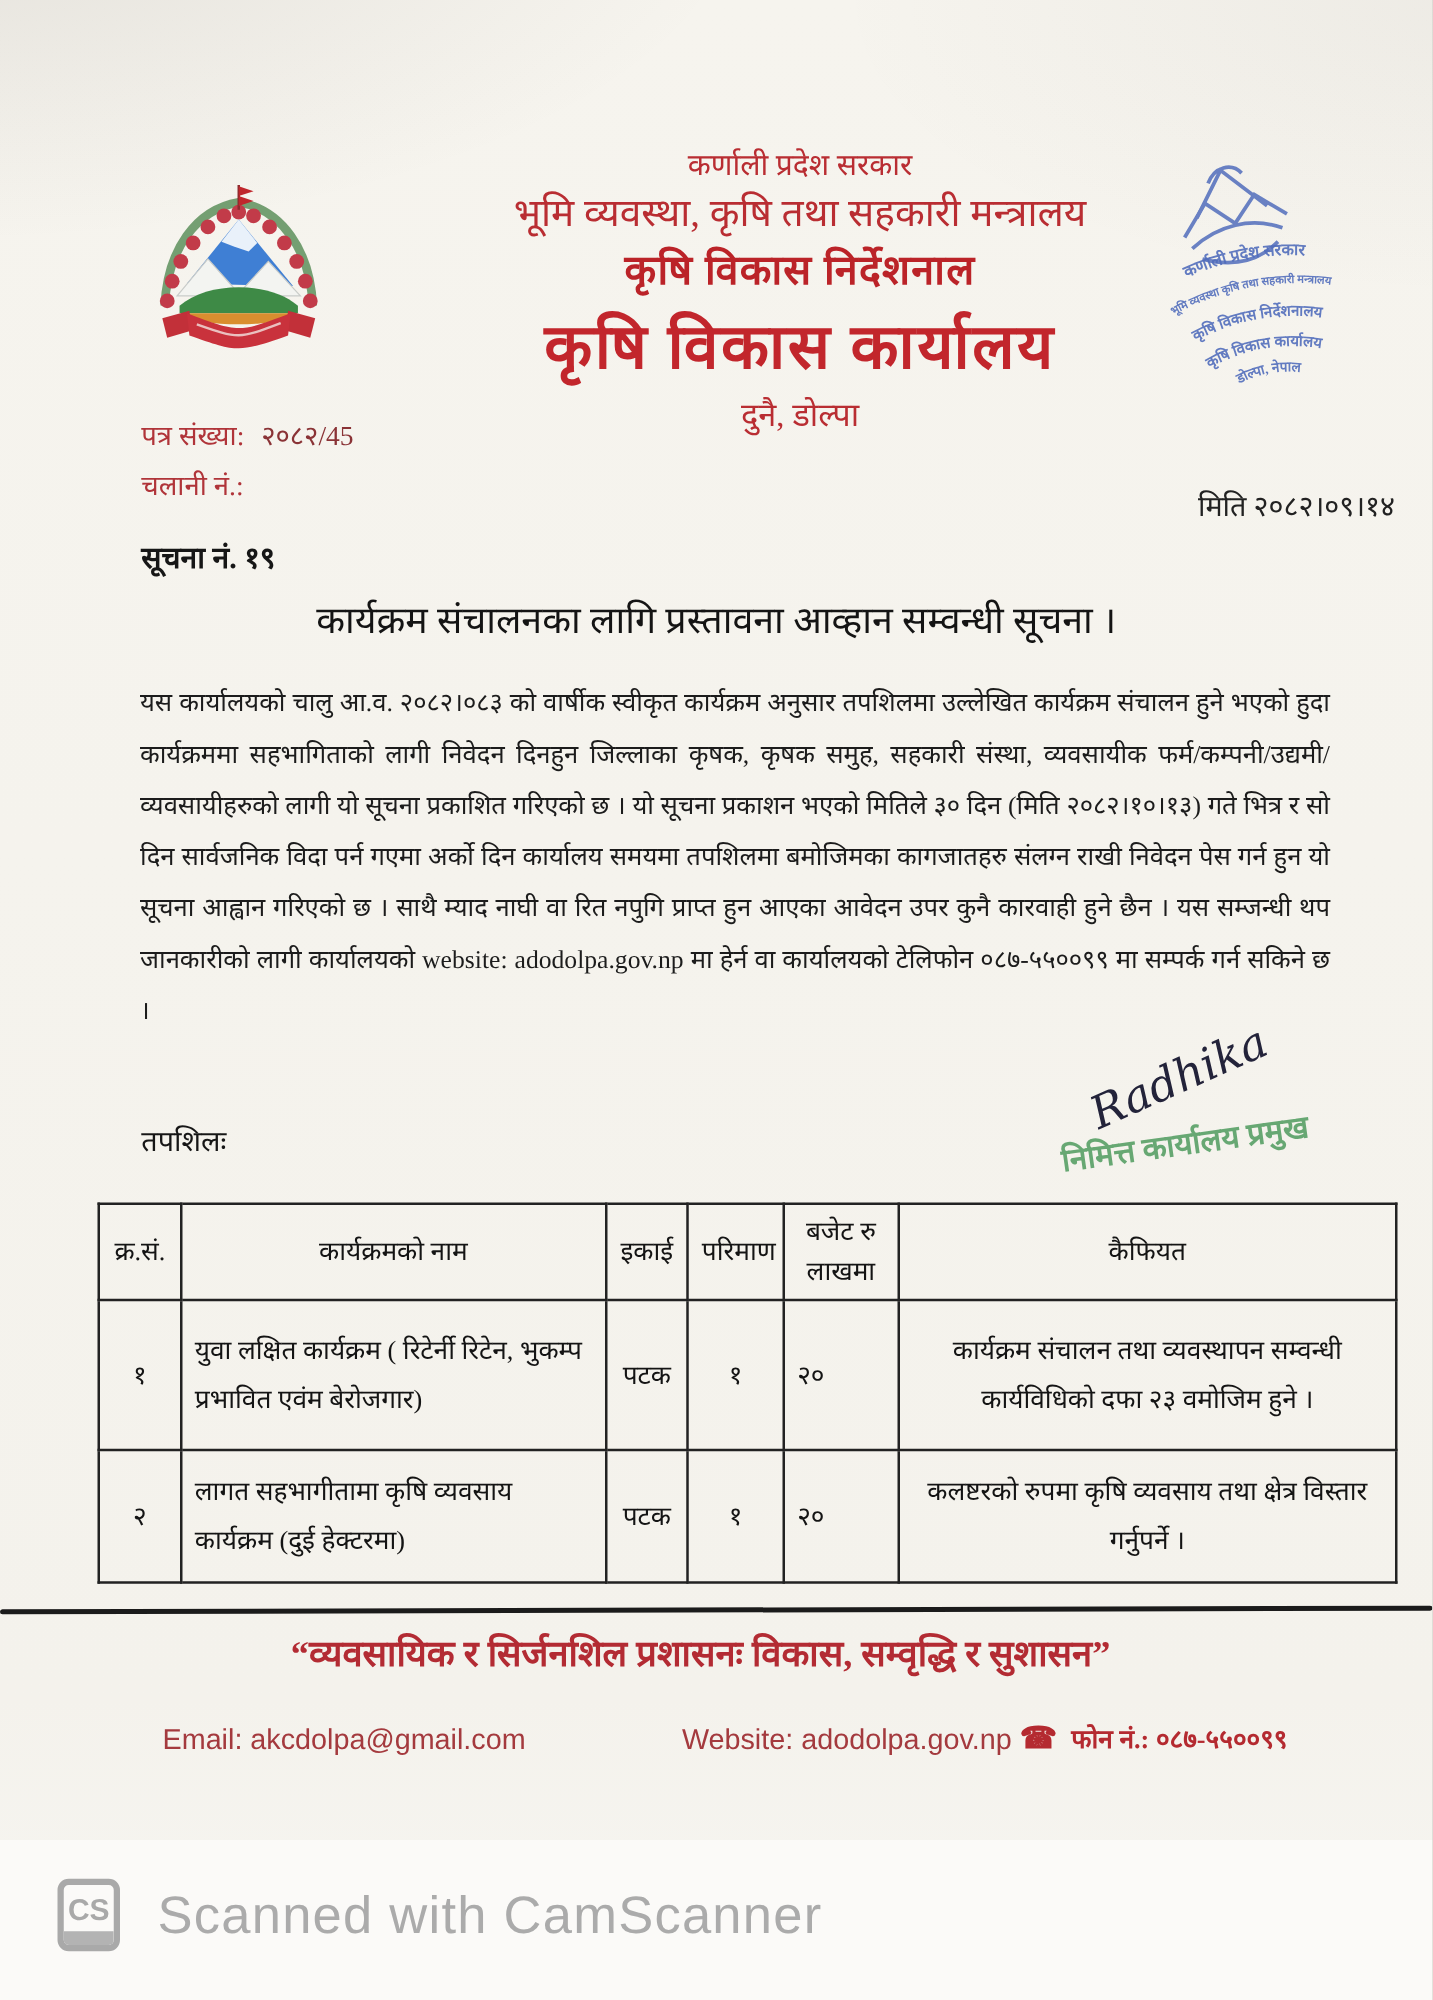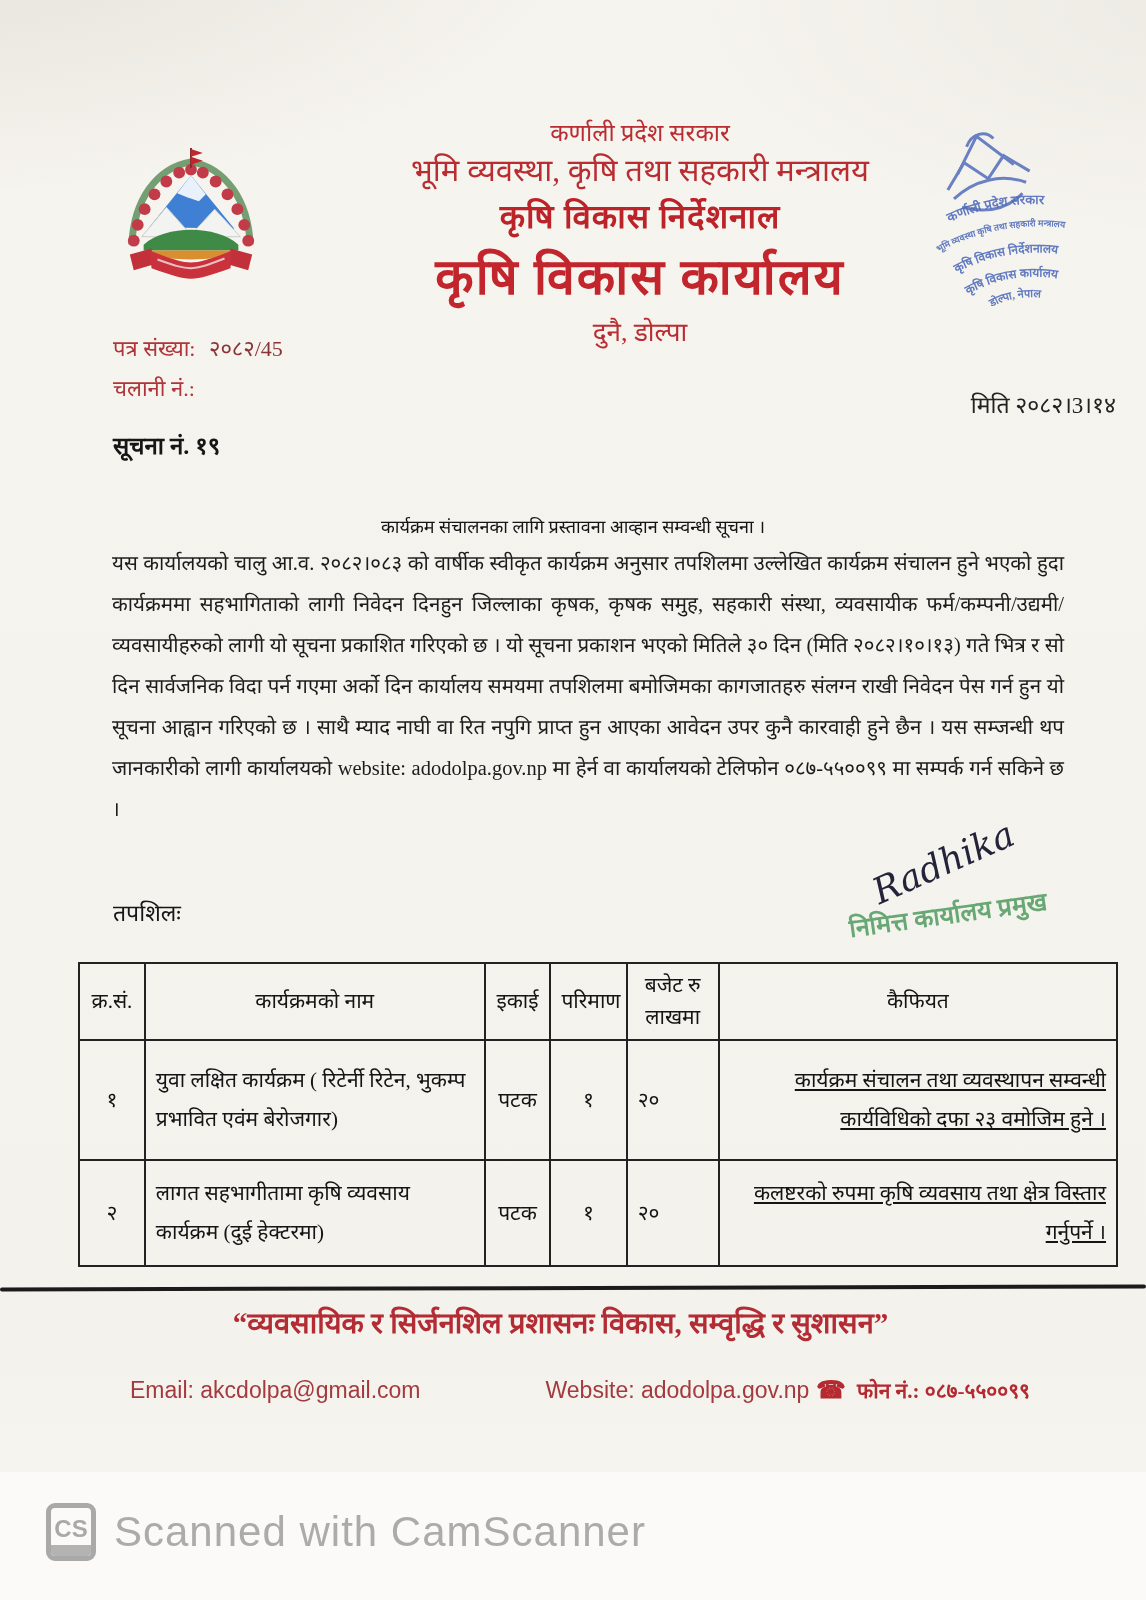--- a/index.html
+++ b/index.html
@@ -19,42 +19,42 @@
   .ministry-line{font-size:31px;color:#b92d32;margin-top:4px;}
   .dir-line{font-size:33px;color:#bb2328;margin-top:6px;font-weight:bold;letter-spacing:1px;}
   .office-name{font-size:50px;color:#c2262c;margin-top:8px;font-weight:bold;letter-spacing:2px;}
   .office-loc{font-size:26px;color:#b92d32;margin-top:8px;}
   
   .meta1{left:113px;top:332px;font-size:22px;color:#b03439;}
   .meta1 .val{color:#8a3336;margin-left:8px;}
   .meta2{left:113px;top:372px;font-size:22px;color:#b03439;}
   .date-line{right:30px;top:388px;font-size:23px;color:#222;}
   .notice-no{left:113px;top:428px;font-size:24px;color:#161616;font-weight:bold;}
-  .subject{left:0;top:474px;width:1146px;text-align:center;font-size:18px;color:#141414;margin-top:40px;}
+  .subject{left:0;top:474px;width:1146px;text-align:center;font-size:30px;color:#141414;}
   
   .body-par{left:112px;top:543px;width:952px;font-size:20.5px;line-height:41px;
     text-align:justify;color:#1c1c1c;}
   
   .sig-name{left:868px;top:842px;font-size:36px;font-style:italic;
     font-family:"DejaVu Serif",serif;color:#23233a;transform:rotate(-24deg);}
   .sig-stamp{left:848px;top:893px;width:250px;font-size:25px;color:#4f9b5e;
     transform:rotate(-8deg);opacity:.85;font-weight:bold;}
   .details-label{left:113px;top:896px;font-size:23px;color:#161616;}
   
   .tbl{left:78px;top:962px;}
   table{border-collapse:collapse;width:1040px;table-layout:fixed;background:transparent;}
   th,td{border:2px solid #222;font-weight:normal;font-size:21px;color:#141414;
     padding:6px 10px;vertical-align:middle;line-height:1.85;}
   th{text-align:center;line-height:1.5;}
   .c-sn{width:63px;text-align:center;}
   .c-name{width:325px;text-align:left;}
   .c-unit{width:63px;text-align:center;}
   .c-qty{width:73px;text-align:center;}
   .c-budget{width:88px;text-align:left;margin-top:32px;}
-  .c-remark{width:381px;text-align:right;text-decoration:underline;}
+  .c-remark{width:381px;text-align:center;}
   tr.r1 td{height:106px;}
   tr.r2 td{height:92px;}
   
   .foot-line{left:0;top:1286px;width:1146px;height:4px;background:#1b1b1b;
     border-radius:2px;transform:rotate(-0.15deg);}
   .slogan{left:0;top:1302px;width:1121px;text-align:center;font-size:29px;
     font-weight:bold;color:#b32b33;}
   .contacts{left:130px;top:1356px;width:900px;display:flex;align-items:flex-end;
     font-family:"Liberation Sans",sans-serif;}
   .email{font-size:23px;color:#a43a3e;}
@@ -65,21 +65,21 @@
   
   .scan-strip{left:0;top:1472px;width:1146px;height:128px;background:#fbfaf8;}
   .cs-wrap{left:46px;top:1503px;display:flex;align-items:center;}
   .cs-icon{width:40px;height:48px;border:5px solid #a9a9a9;border-radius:9px;
     display:flex;flex-direction:column;align-items:center;justify-content:center;
     background:#fbfaf8;position:relative;overflow:hidden;}
   .cs-icon .cs-txt{font-family:"Liberation Sans",sans-serif;font-weight:bold;
     font-size:24px;color:#a9a9a9;line-height:1;margin-top:-6px;}
   .cs-icon .cs-bar{position:absolute;bottom:0;left:0;width:100%;height:11px;background:#b3b3b3;}
   .cs-label{font-family:"Liberation Sans",sans-serif;font-size:42px;color:#ababab;
-    margin-left:18px;letter-spacing:1px;}
+    margin-left:30px;letter-spacing:1px;}
   
   .emblem{left:112px;top:146px;}
   .stamp{left:893px;top:112px;transform:rotate(-13deg);opacity:.88;}
 </style>
 </head>
 <body>
 
 <div class="page">
 
   <div class="abs emblem">
@@ -162,21 +162,21 @@
     </svg>
   </div>
 
   <div class="abs meta1">
     <span>पत्र संख्या:</span>
     <span class="val">२०८२/45</span>
   </div>
   <div class="abs meta2">
     <span>चलानी नं.:</span>
   </div>
-  <div class="abs date-line">मिति २०८२।3।१४</div>
+  <div class="abs date-line">मिति २०८२।०९।१४</div>
   <div class="abs notice-no">सूचना नं. १९</div>
 
   <div class="abs subject">कार्यक्रम संचालनका लागि प्रस्तावना आव्हान सम्वन्धी सूचना ।</div>
 
   <div class="abs body-par">यस कार्यालयको चालु आ.व. २०८२।०८३ को वार्षीक स्वीकृत कार्यक्रम अनुसार तपशिलमा उल्लेखित कार्यक्रम संचालन हुने भएको हुदा कार्यक्रममा सहभागिताको लागी निवेदन दिनहुन जिल्लाका कृषक, कृषक समुह, सहकारी संस्था, व्यवसायीक फर्म/कम्पनी/उद्यमी/व्यवसायीहरुको लागी यो सूचना प्रकाशित गरिएको छ । यो सूचना प्रकाशन भएको मितिले ३० दिन (मिति २०८२।१०।१३) गते भित्र र सो दिन सार्वजनिक विदा पर्न गएमा अर्को दिन कार्यालय समयमा तपशिलमा बमोजिमका कागजातहरु संलग्न राखी निवेदन पेस गर्न हुन यो सूचना आह्वान गरिएको छ । साथै म्याद नाघी वा रित नपुगि प्राप्त हुन आएका आवेदन उपर कुनै कारवाही हुने छैन । यस सम्जन्धी थप जानकारीको लागी कार्यालयको website: adodolpa.gov.np मा हेर्न वा कार्यालयको टेलिफोन ०८७-५५००९९ मा सम्पर्क गर्न सकिने छ ।</div>
 
   <div class="abs sig-name">Radhika</div>
   <div class="abs sig-stamp">निमित्त कार्यालय प्रमुख</div>
 
   <div class="abs details-label">तपशिलः</div>

